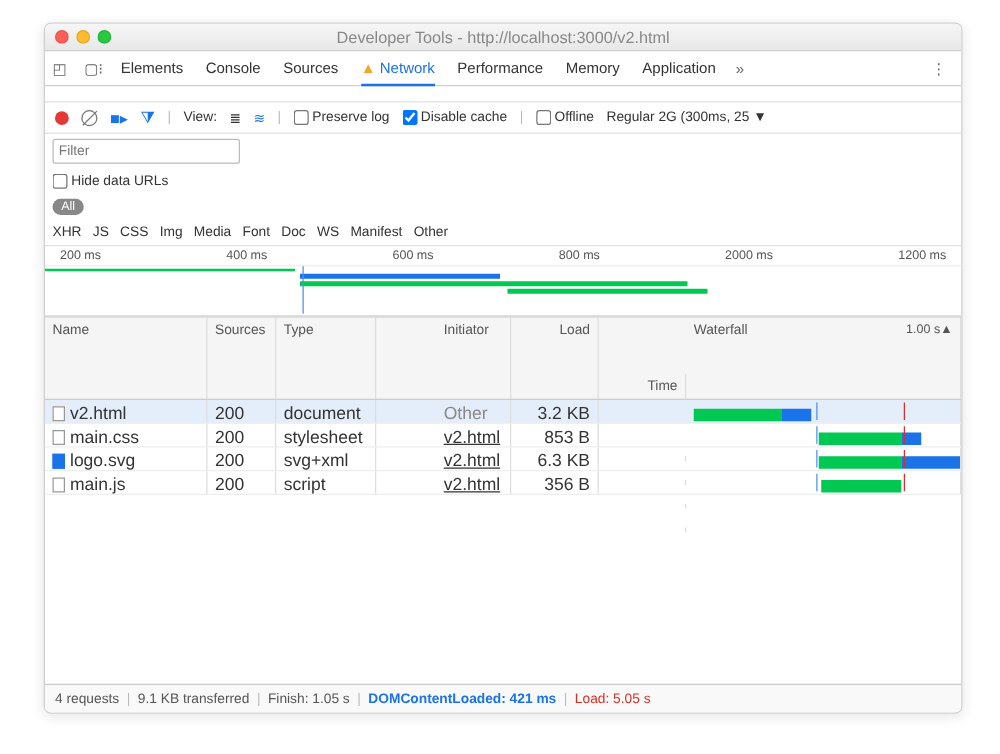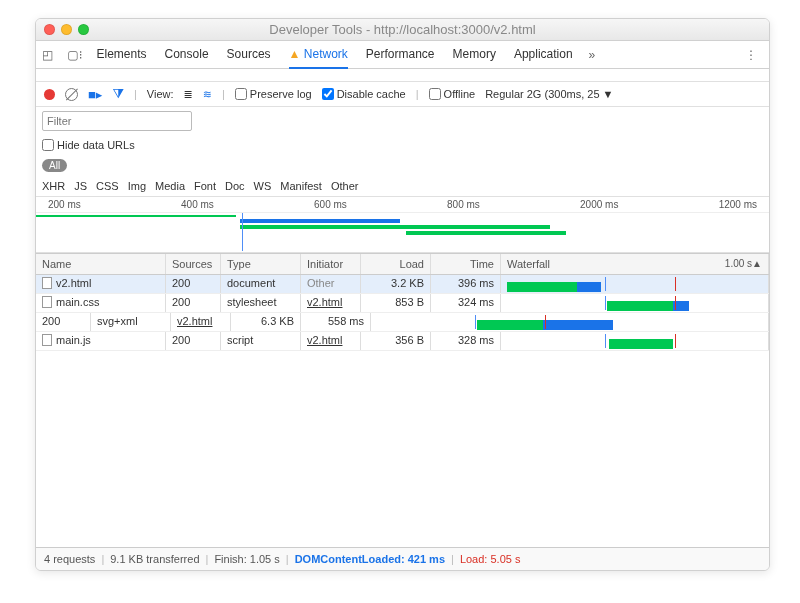--- a/index.html
+++ b/index.html
@@ -38,26 +38,26 @@
 .ftypes { display: flex; gap: 9px; color: #333; }
 .timeline { height: 56px; border-bottom: 1px solid #e0e0e0; position: relative; padding-top: 2px; }
 .ticks { display: flex; justify-content: space-between; font-size: 10px; color: #555; padding: 0 12px; }
 .tl-body { position: relative; height: 38px; margin-top: 2px; border-top: 1px solid #eee; }
 .tl-bar { position: absolute; height: 4px; }
 .gridhead { display: flex; border-top: 1px solid #ccc; border-bottom: 1px solid #ccc; background: #f5f5f5; font-size: 11px; color: #555; }
 .col { padding: 4px 6px; border-right: 1px solid #ddd; overflow: hidden; text-overflow: ellipsis; white-space: nowrap; }
 .c-name { width: 130px; }
 .c-status { width: 55px; }
 .c-type { width: 80px; }
-.c-init { width: 60px; }
+.c-init { width: 60px; margin-left: 48px; }
 .c-size { width: 70px; text-align: right; }
-.c-time { width: 70px; text-align: right; }
+.c-time { width: 70px; text-align: right; margin-top: 45px; }
 .c-wf { flex: 1; position: relative; }
 .c-wf .wfend { position: absolute; right: 6px; font-size: 10px; color: #555; }
-.row { display: flex; border-bottom: 1px solid #eee; font-size: 11px; height: 19px; }
+.row { display: flex; border-bottom: 1px solid #eee; font-size: 14px; height: 19px; }
 .row.sel { background: #e4eefb; }
 .row .col { padding: 2px 6px; }
 .fileico { display: inline-block; width: 10px; height: 12px; border: 1px solid #999; margin-right: 4px; vertical-align: -2px; background:#fff; }
 .fileico.blue { border-color: #1a73e8; background: #1a73e8; }
 .link { color: #333; text-decoration: underline; }
 .wf-track { position: relative; height: 100%; }
 .wf-bar { position: absolute; top: 5px; height: 10px; }
 .wf-line { position: absolute; top: 0; bottom: 0; width: 1px; }
 .status { position: absolute; left: 0; right: 0; bottom: 0; border-top: 1px solid #ccc; background: #f9f9f9; padding: 5px 8px; font-size: 11px; color: #555; display: flex; gap: 6px; }
 .status .sep { color: #bbb; }
@@ -198,20 +198,21 @@
     <div class="col c-wf">
         <div class="wf-track">
       <div class="wf-bar" style="left:100px;width:66px;background:#00c853"></div>
       <div class="wf-bar" style="left:166px;width:16px;background:#1a73e8"></div>
       <div class="wf-line" style="left:98px;background:#4f8ef7"></div>
       <div class="wf-line" style="left:168px;background:#d93025"></div>
     </div>
       </div>
   </div>
   <div class="row">
+    <div class="col c-name"><span class="fileico blue"></span><span>logo.svg</span></div>
     <div class="col c-status">200</div>
     <div class="col c-type">svg+xml</div>
     <div class="col c-init"><span class="link">v2.html</span></div>
     <div class="col c-size">6.3 KB</div>
     <div class="col c-time">558 ms</div>
     <div class="col c-wf">
         <div class="wf-track">
       <div class="wf-bar" style="left:100px;width:66px;background:#00c853"></div>
       <div class="wf-bar" style="left:166px;width:70px;background:#1a73e8"></div>
       <div class="wf-line" style="left:98px;background:#4f8ef7"></div>

